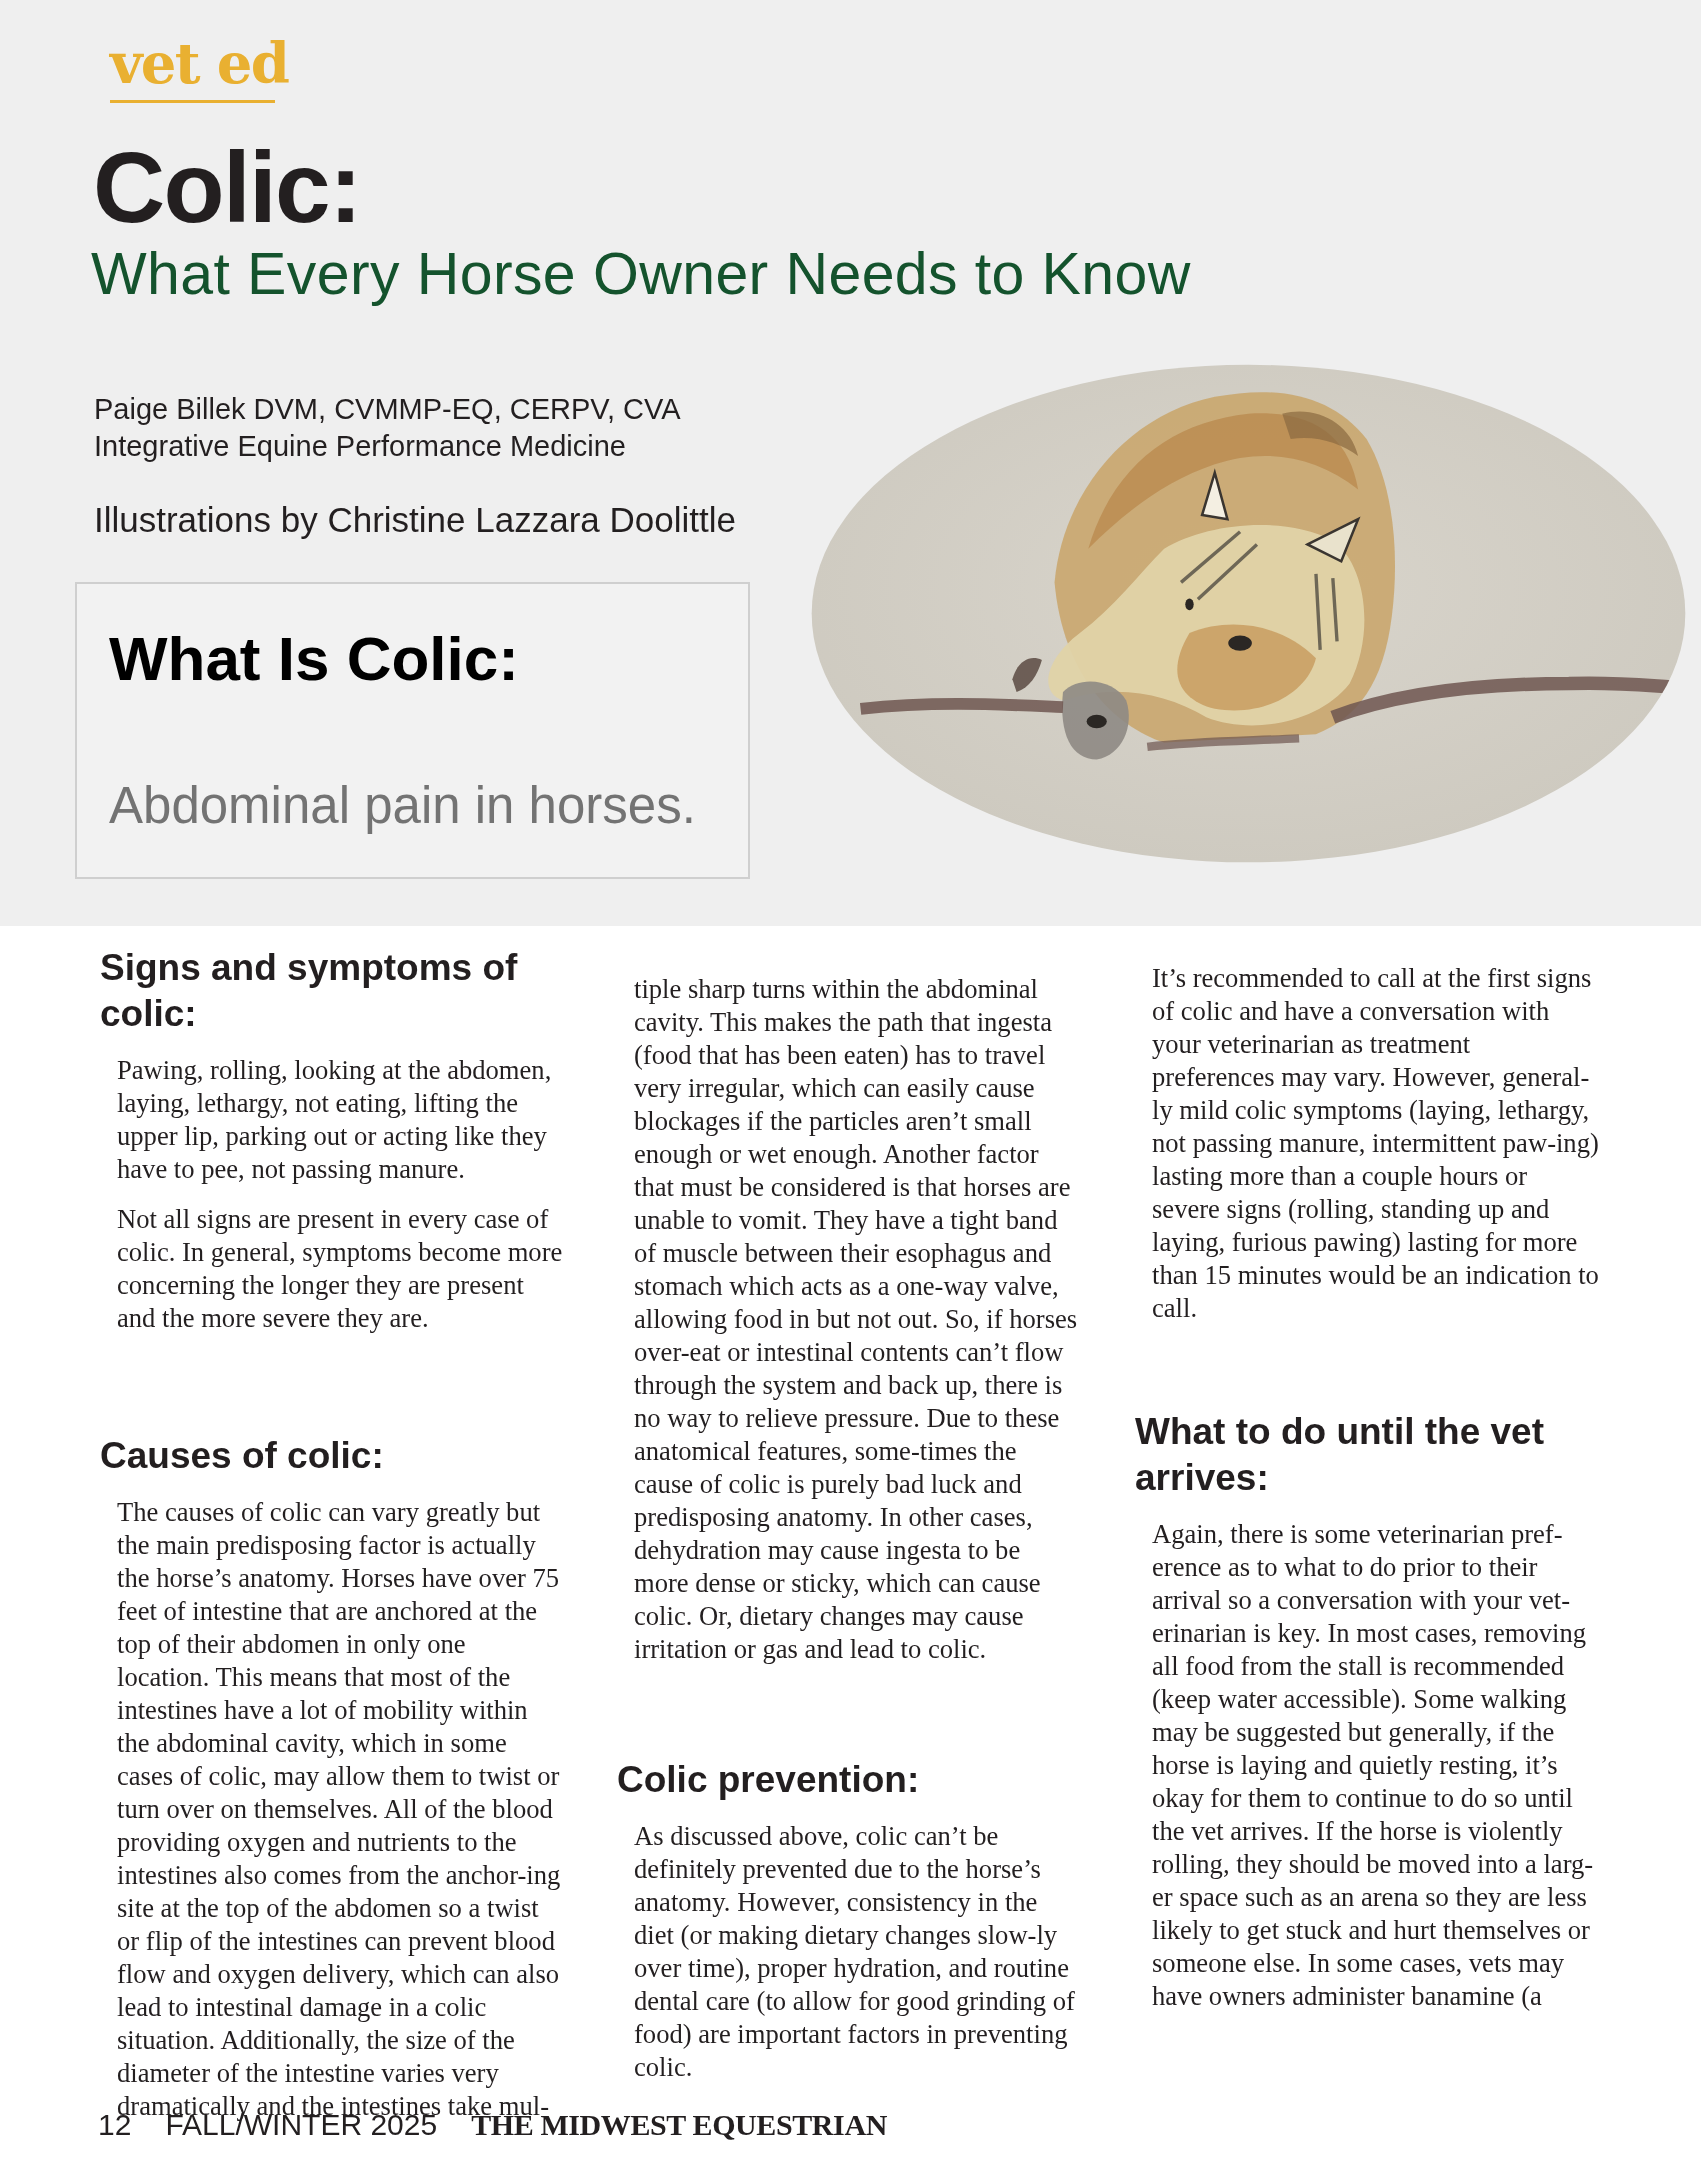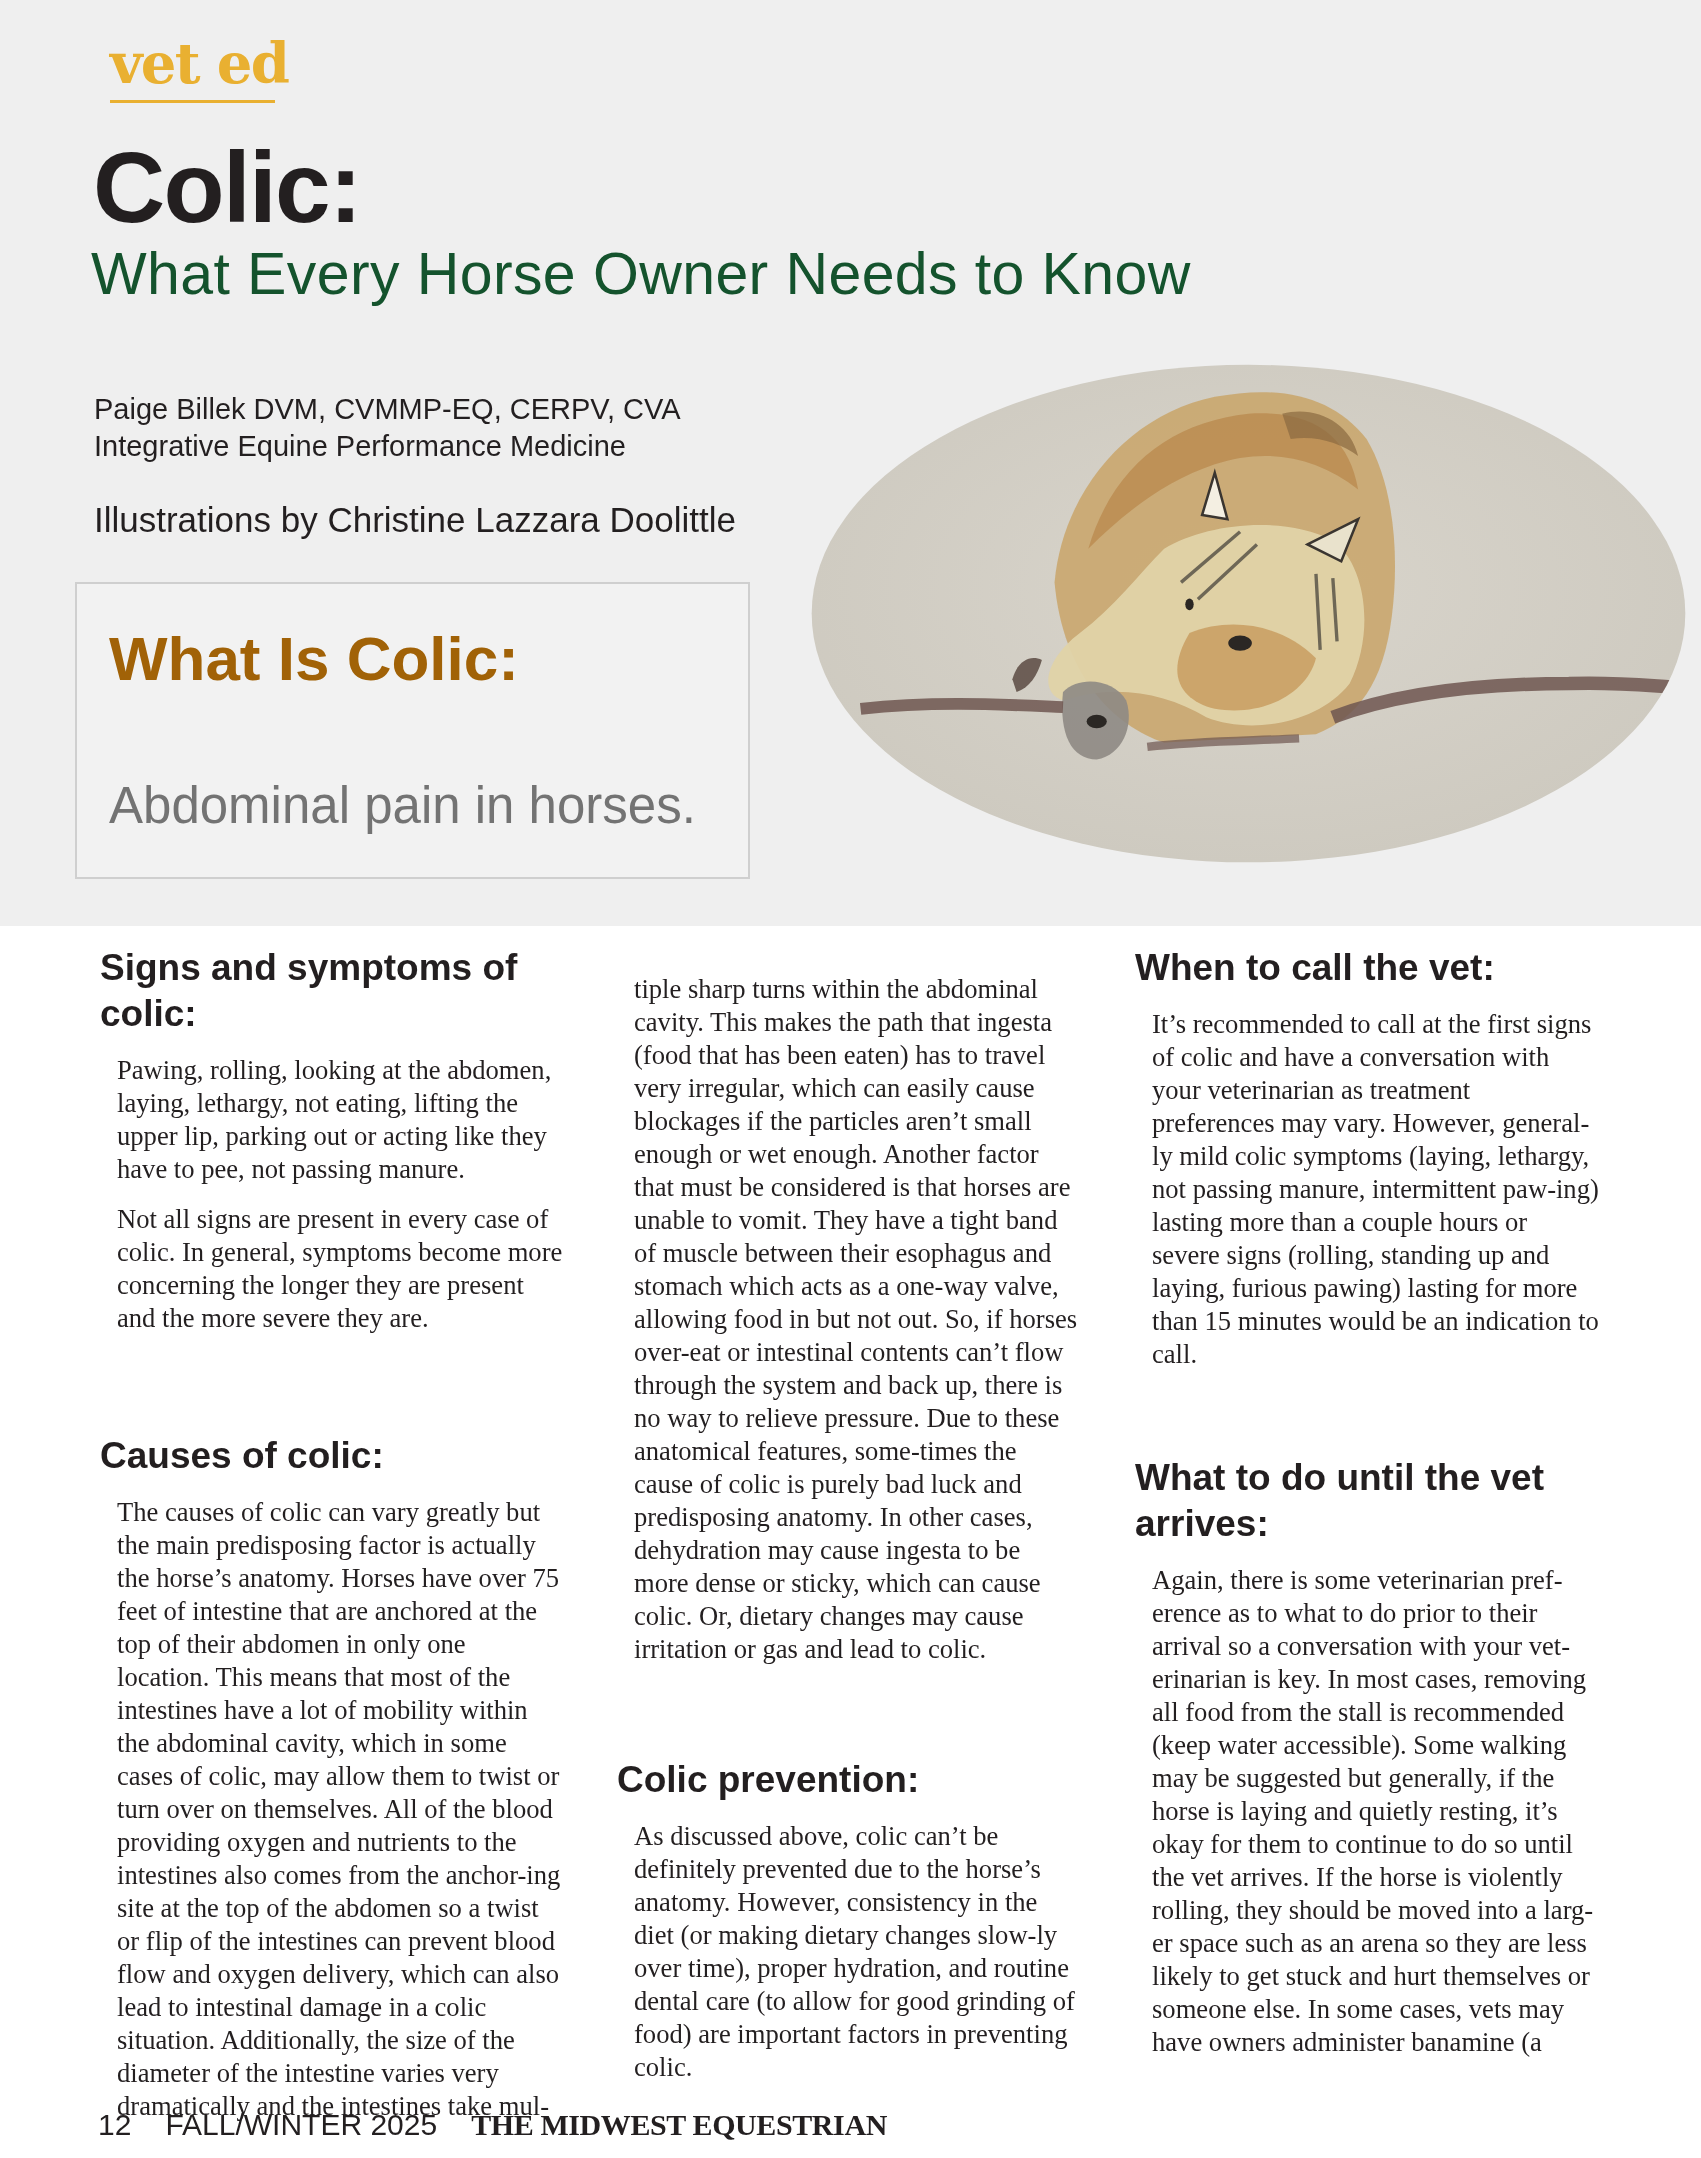--- a/index.html
+++ b/index.html
@@ -42,21 +42,21 @@
       font-family: "Liberation Sans", sans-serif; font-size: 35px; line-height: 37px;
       color: #231f20;
     }
     .def-box {
       position: absolute; left: 75px; top: 582px; width: 675px; height: 297px;
       background: #f2f2f2; border: 2.5px solid #cfcfcf; box-sizing: border-box;
     }
     .def-heading {
       position: absolute; left: 32px; top: 44px;
       font-family: "Liberation Sans", sans-serif; font-weight: bold;
-      font-size: 62px; line-height: 1; color: #a16207;
+      font-size: 62px; line-height: 1; color: #000000;
     }
     .def-text {
       position: absolute; left: 32px; top: 196px;
       font-family: "Liberation Sans", sans-serif;
       font-size: 51px; line-height: 1; color: #737373;
     }
     .illustration {
       position: absolute; left: 810px; top: 363px; width: 877px; height: 502px;
     }
     .col {
@@ -161,21 +161,20 @@
 </div>
 
 <div class="col col2">
   <p class="body-text">tiple sharp turns within the abdominal cavity. This makes the path that ingesta (food that has been eaten) has to travel very irregular, which can easily cause blockages if the particles aren’t small enough or wet enough. Another factor that must be considered is that horses are unable to vomit. They have a tight band of muscle between their esophagus and stomach which acts as a one-way valve, allowing food in but not out. So, if horses over-eat or intestinal contents can’t flow through the system and back up, there is no way to relieve pressure. Due to these anatomical features, some-times the cause of colic is purely bad luck and predisposing anatomy. In other cases, dehydration may cause ingesta to be more dense or sticky, which can cause colic. Or, dietary changes may cause irritation or gas and lead to colic.</p>
   <div class="gap-md"></div>
   <h2 class="sec-heading">Colic prevention:</h2>
   <p class="body-text">As discussed above, colic can’t be definitely prevented due to the horse’s anatomy. However, consistency in the diet (or making dietary changes slow-ly over time), proper hydration, and routine dental care (to allow for good grinding of food) are important factors in preventing colic.</p>
 </div>
 
 <div class="col col3">
-  <h2 class="sec-heading">When to call the vet:</h2>
   <p class="body-text">It’s recommended to call at the first signs of colic and have a conversation with your veterinarian as treatment preferences may vary. However, general-ly mild colic symptoms (laying, lethargy, not passing manure, intermittent paw-ing) lasting more than a couple hours or severe signs (rolling, standing up and laying, furious pawing) lasting for more than 15 minutes would be an indication to call.</p>
   <div class="gap-sm"></div>
   <h2 class="sec-heading">What to do until the vet arrives:</h2>
   <p class="body-text">Again, there is some veterinarian pref-erence as to what to do prior to their arrival so a conversation with your vet-erinarian is key. In most cases, removing all food from the stall is recommended (keep water accessible). Some walking may be suggested but generally, if the horse is laying and quietly resting, it’s okay for them to continue to do so until the vet arrives. If the horse is violently rolling, they should be moved into a larg-er space such as an arena so they are less likely to get stuck and hurt themselves or someone else. In some cases, vets may have owners administer banamine (a</p>
 </div>
 
 <div class="footer">
   <span class="page-num">12</span>
   <span class="issue">FALL/WINTER 2025</span>
   <span class="pub">THE MIDWEST EQUESTRIAN</span>

